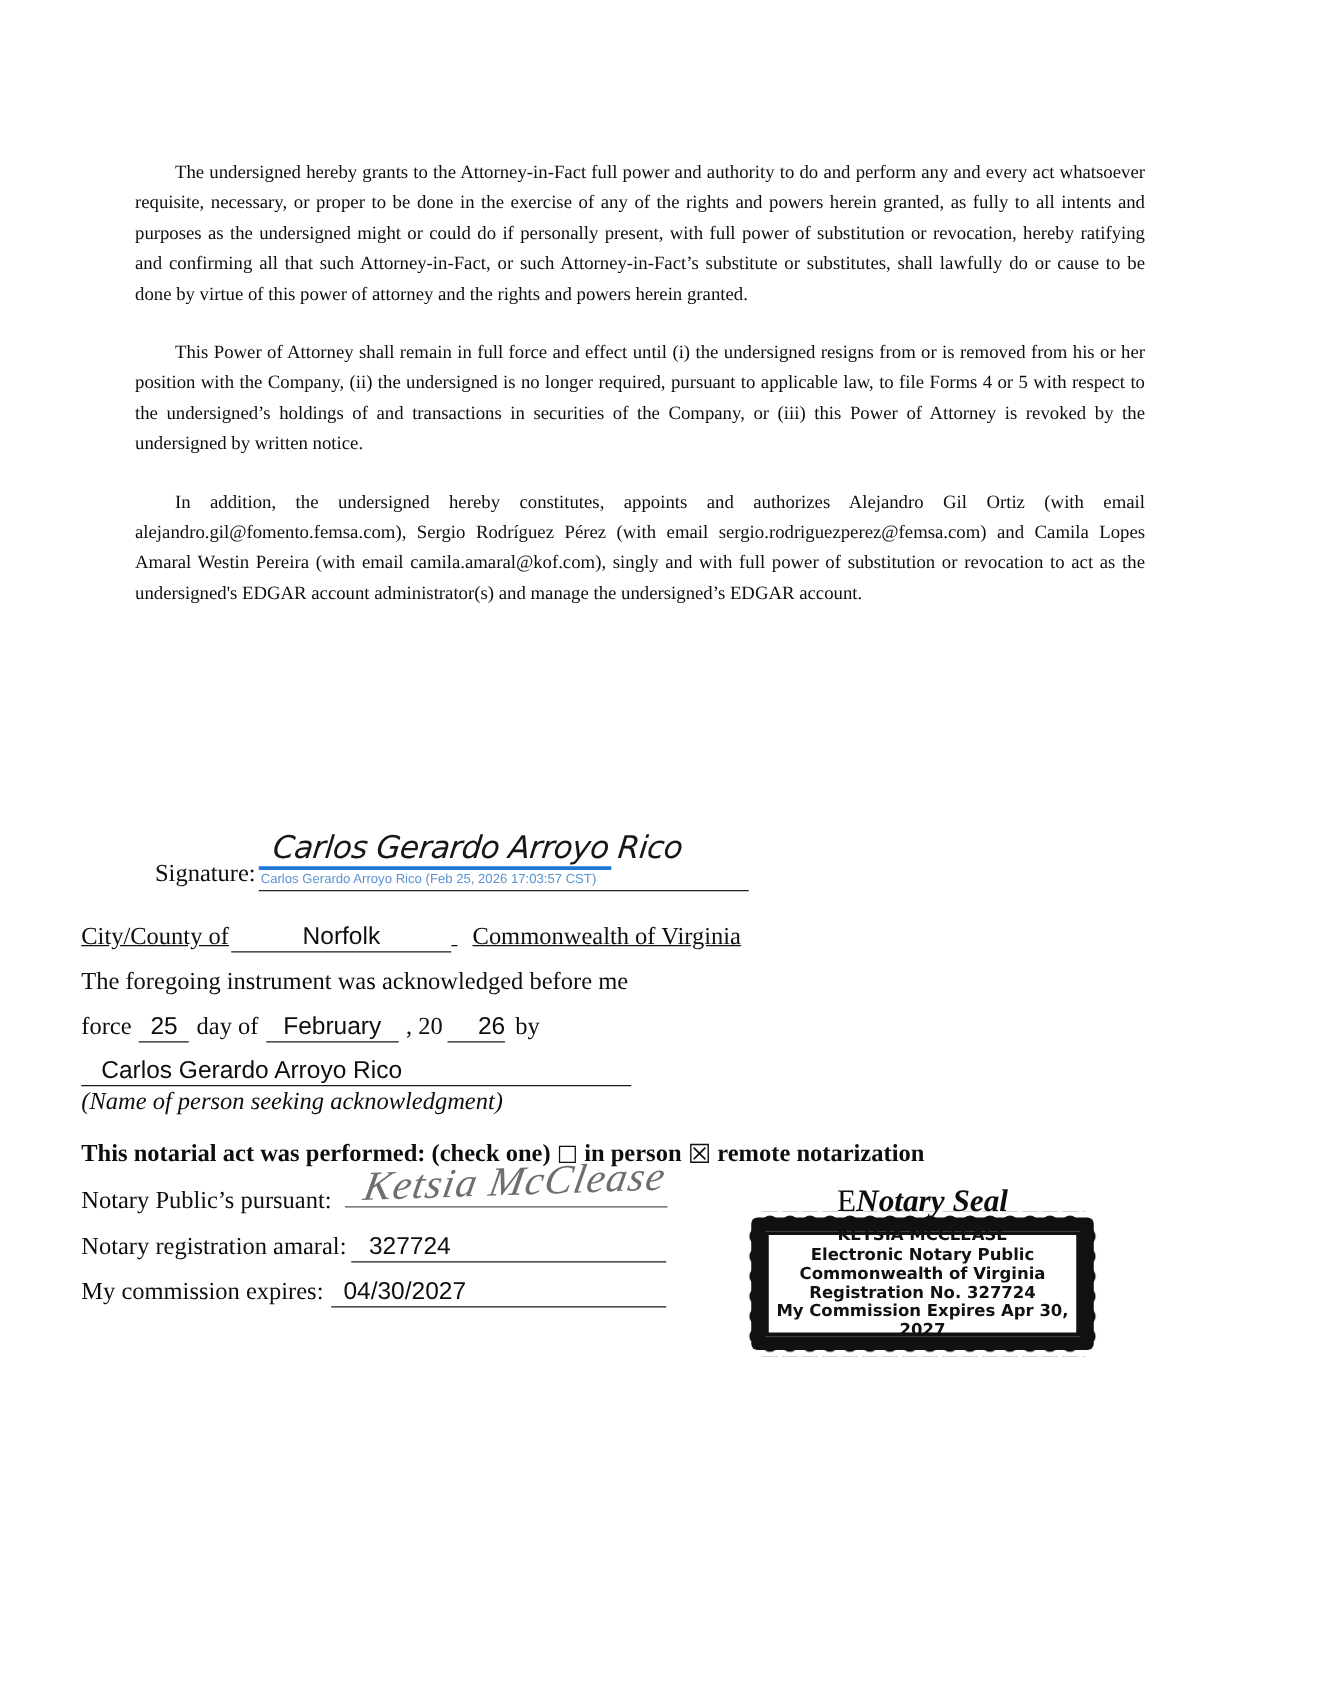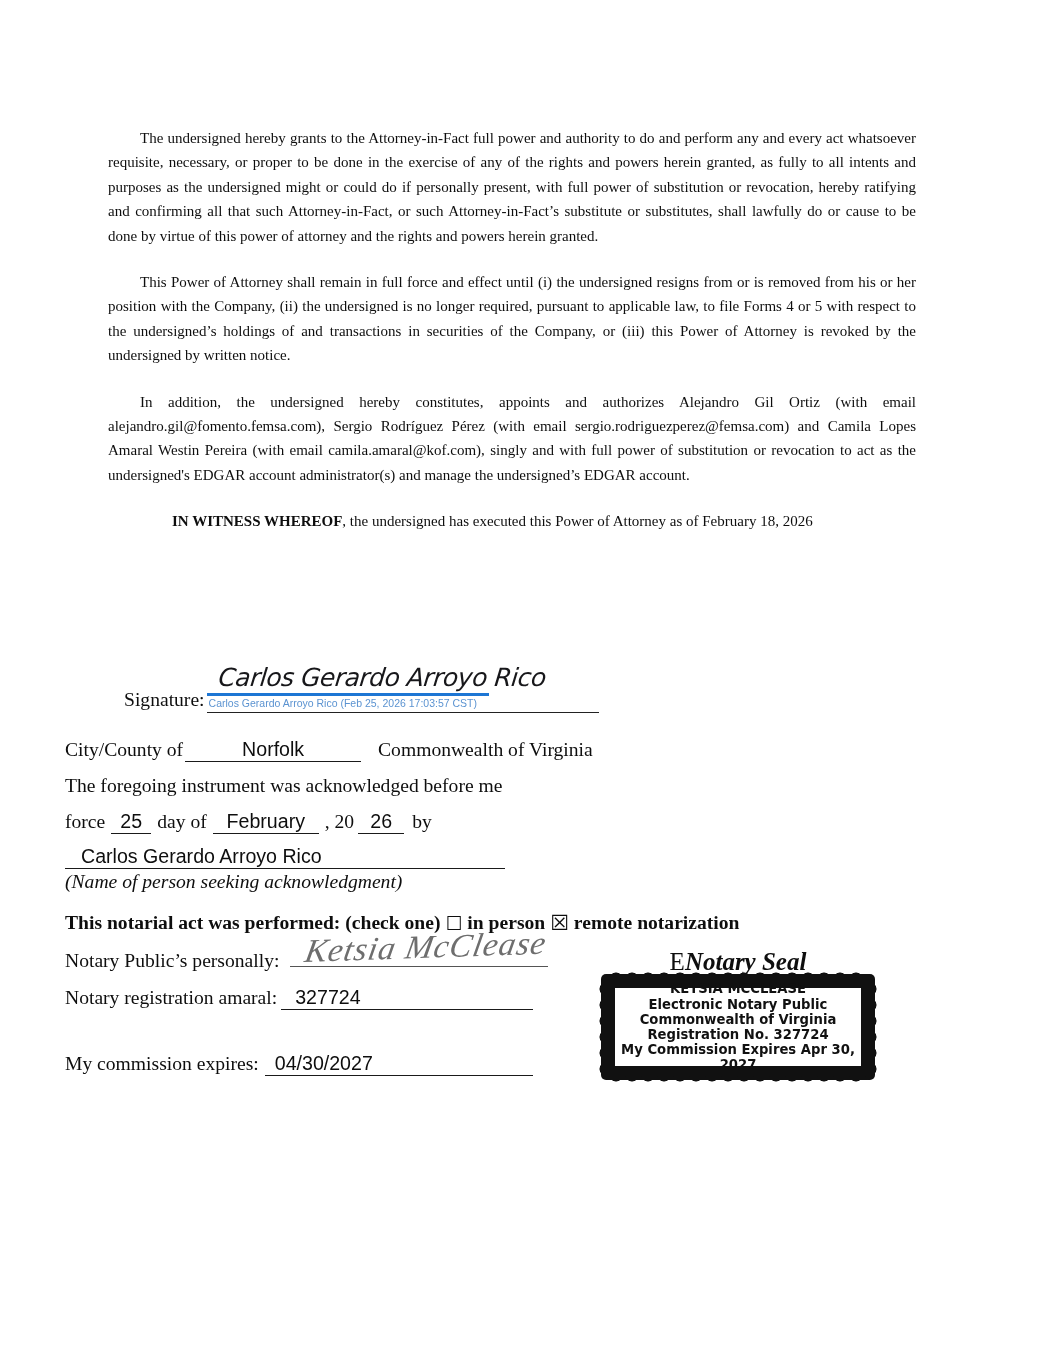--- a/index.html
+++ b/index.html
@@ -51,21 +51,21 @@
   
   .nrow{position:absolute;left:65px;font-size:19.6px;white-space:nowrap;}
   .fill{
     font-family:"Liberation Sans", sans-serif;
     display:inline-block;text-align:center;
     border-bottom:1.6px solid #1a1a1a;
   }
   .u-norfolk{width:176px;margin-left:2px;}
   .u-day{width:40px;margin:0 6px;}
   .u-month{width:106px;margin:0 6px;}
-  .u-year{width:46px;margin:0 8px 0 4px;}
+  .u-year{width:46px;margin:0 8px 0 4px;text-align:right;}
   .u-name{width:424px;text-align:left;padding-left:16px;}
   .gapR{margin-left:12px;}
   .caption{font-style:italic;}
   .cb{font-family:"DejaVu Sans", sans-serif;font-size:19px;position:relative;top:1px;}
   .cb.checked{font-size:21px;}
   .nsig-line{
     display:inline-block;width:258px;border-bottom:1.6px solid #555;
     position:relative;margin-left:6px;
   }
   .nsig-script{
@@ -109,35 +109,34 @@
 </style>
 </head>
 <body>
 
 <div class="page">
 
   <div class="bodytext">
     <p class="first">The undersigned hereby grants to the Attorney-in-Fact full power and authority to do and perform any and every act whatsoever requisite, necessary, or proper to be done in the exercise of any of the rights and powers herein granted, as fully to all intents and purposes as the undersigned might or could do if personally present, with full power of substitution or revocation, hereby ratifying and confirming all that such Attorney-in-Fact, or such Attorney-in-Fact’s substitute or substitutes, shall lawfully do or cause to be done by virtue of this power of attorney and the rights and powers herein granted.</p>
     <p>This Power of Attorney shall remain in full force and effect until (i) the undersigned resigns from or is removed from his or her position with the Company, (ii) the undersigned is no longer required, pursuant to applicable law, to file Forms 4 or 5 with respect to the undersigned’s holdings of and transactions in securities of the Company, or (iii) this Power of Attorney is revoked by the undersigned by written notice.</p>
     <p>In addition, the undersigned hereby constitutes, appoints and authorizes Alejandro Gil Ortiz (with email alejandro.gil@fomento.femsa.com), Sergio Rodríguez Pérez (with email sergio.rodriguezperez@femsa.com) and Camila Lopes Amaral Westin Pereira (with email camila.amaral@kof.com), singly and with full power of substitution or revocation to act as the undersigned's EDGAR account administrator(s) and manage the undersigned’s EDGAR account.</p>
-    <p class="witness"><b>IN WITNESS WHEREOF</b><span>, the undersigned has executed this Power of Attorney as of February 18, 2026</span></p>
   </div>
 
   <div class="sigblock">
     <div class="sigrow">
       <span class="siglabel">Signature:</span>
       <div class="sigarea">
         <div class="sig-script">Carlos Gerardo Arroyo Rico</div>
         <div class="blue-rule"></div>
         <div class="sig-stamp">Carlos Gerardo Arroyo Rico (Feb 25, 2026 17:03:57 CST)</div>
       </div>
     </div>
   </div>
 
-  <div class="nrow" style="top:738px;">
+  <div class="nrow" style="top:738px;text-decoration:underline;">
     <span>City/County of</span><span class="fill u-norfolk">Norfolk</span>
     <span class="gapR">Commonwealth of Virginia</span>
   </div>
 
   <div class="nrow" style="top:775px;">
     <span>The foregoing instrument was acknowledged before me</span>
   </div>
 
   <div class="nrow" style="top:810px;">
     <span>force</span><span class="fill u-day">25</span><span>day of</span><span class="fill u-month">February</span><span>, 20</span><span class="fill u-year">26</span><span>by</span>
@@ -153,31 +152,31 @@
 
   <div class="nrow" style="top:910px;font-weight:bold;">
     <span>This notarial act was performed: (check one)</span>
     <span class="cb">☐</span>
     <span>in person</span>
     <span class="cb checked">☒</span>
     <span>remote notarization</span>
   </div>
 
   <div class="nrow" style="top:950px;">
-    <span>Notary Public’s personally:</span>
+    <span>Notary Public’s pursuant:</span>
     <span class="nsig-line">
       <span class="nsig-script">Ketsia McClease</span>
     </span>
   </div>
 
   <div class="nrow" style="top:986px;">
     <span>Notary registration amaral:</span><span class="fill u-reg">327724</span>
   </div>
 
-  <div class="nrow" style="top:1052px;">
+  <div class="nrow" style="top:1022px;">
     <span>My commission expires:</span><span class="fill u-exp">04/30/2027</span>
   </div>
 
   <div class="seal-label">
     <span>E</span><span class="bi">Notary Seal</span>
   </div>
 
   <div class="stamp">
     <div class="bump-t"></div>
     <div class="bump-b"></div>

